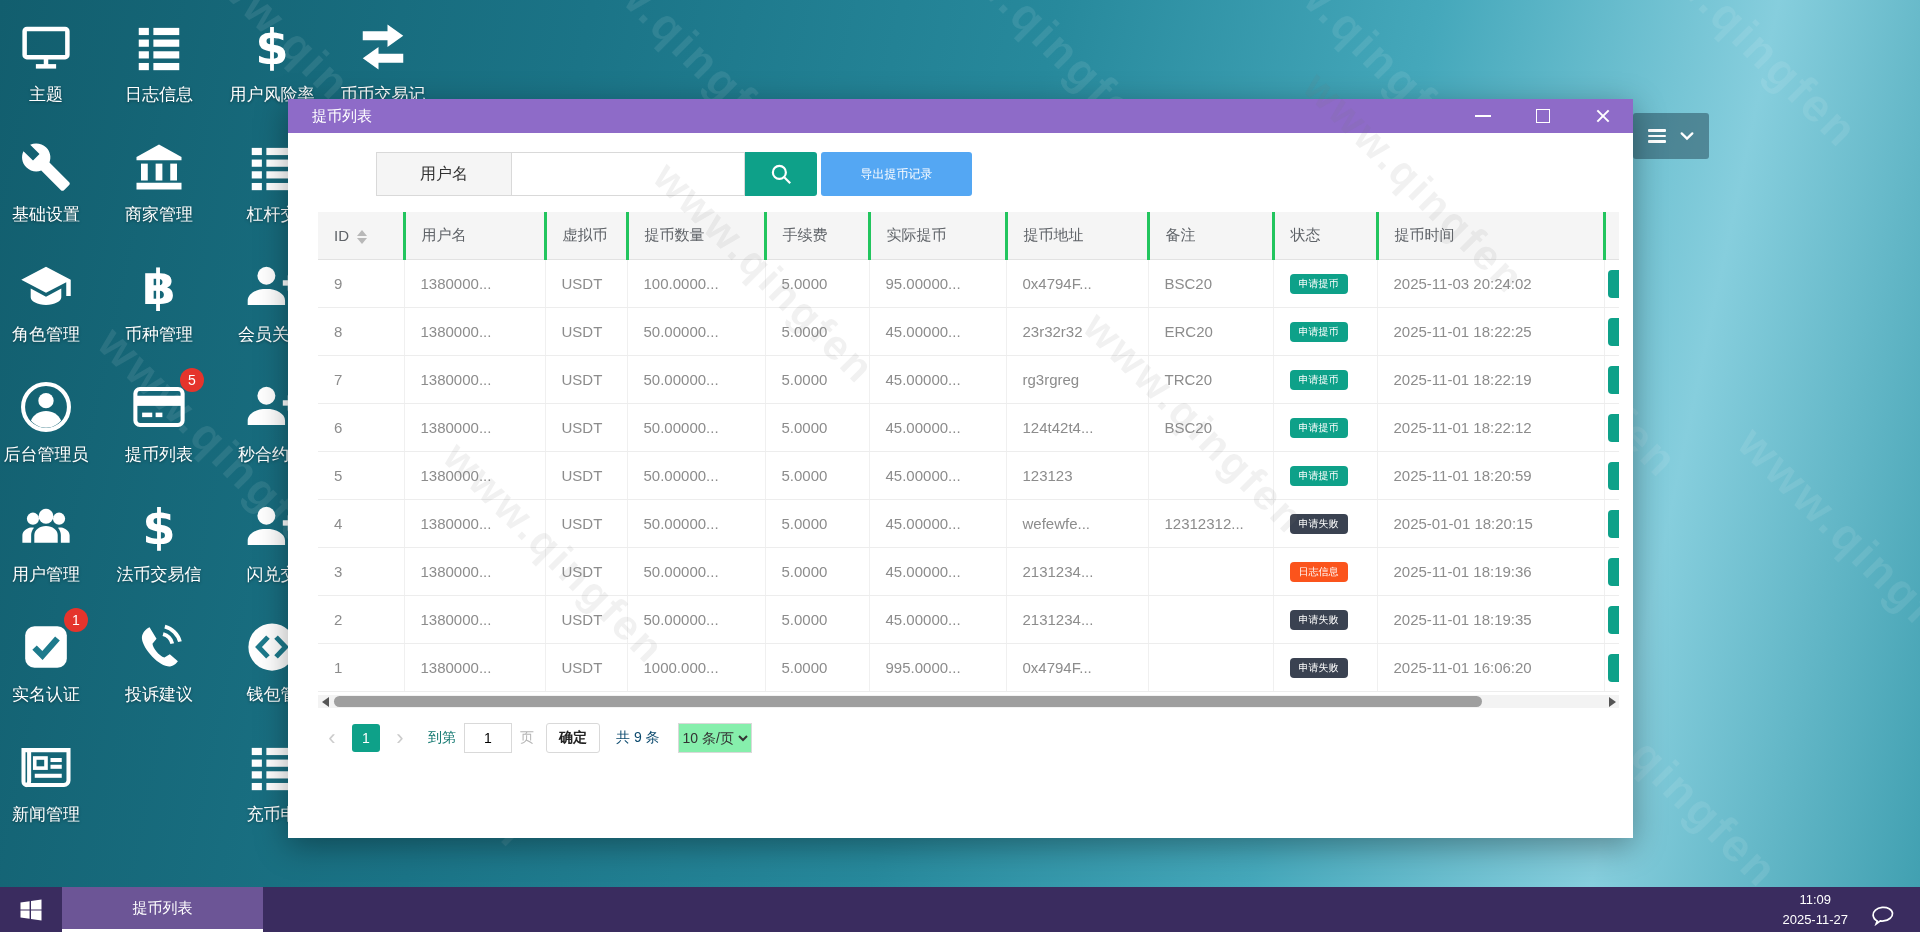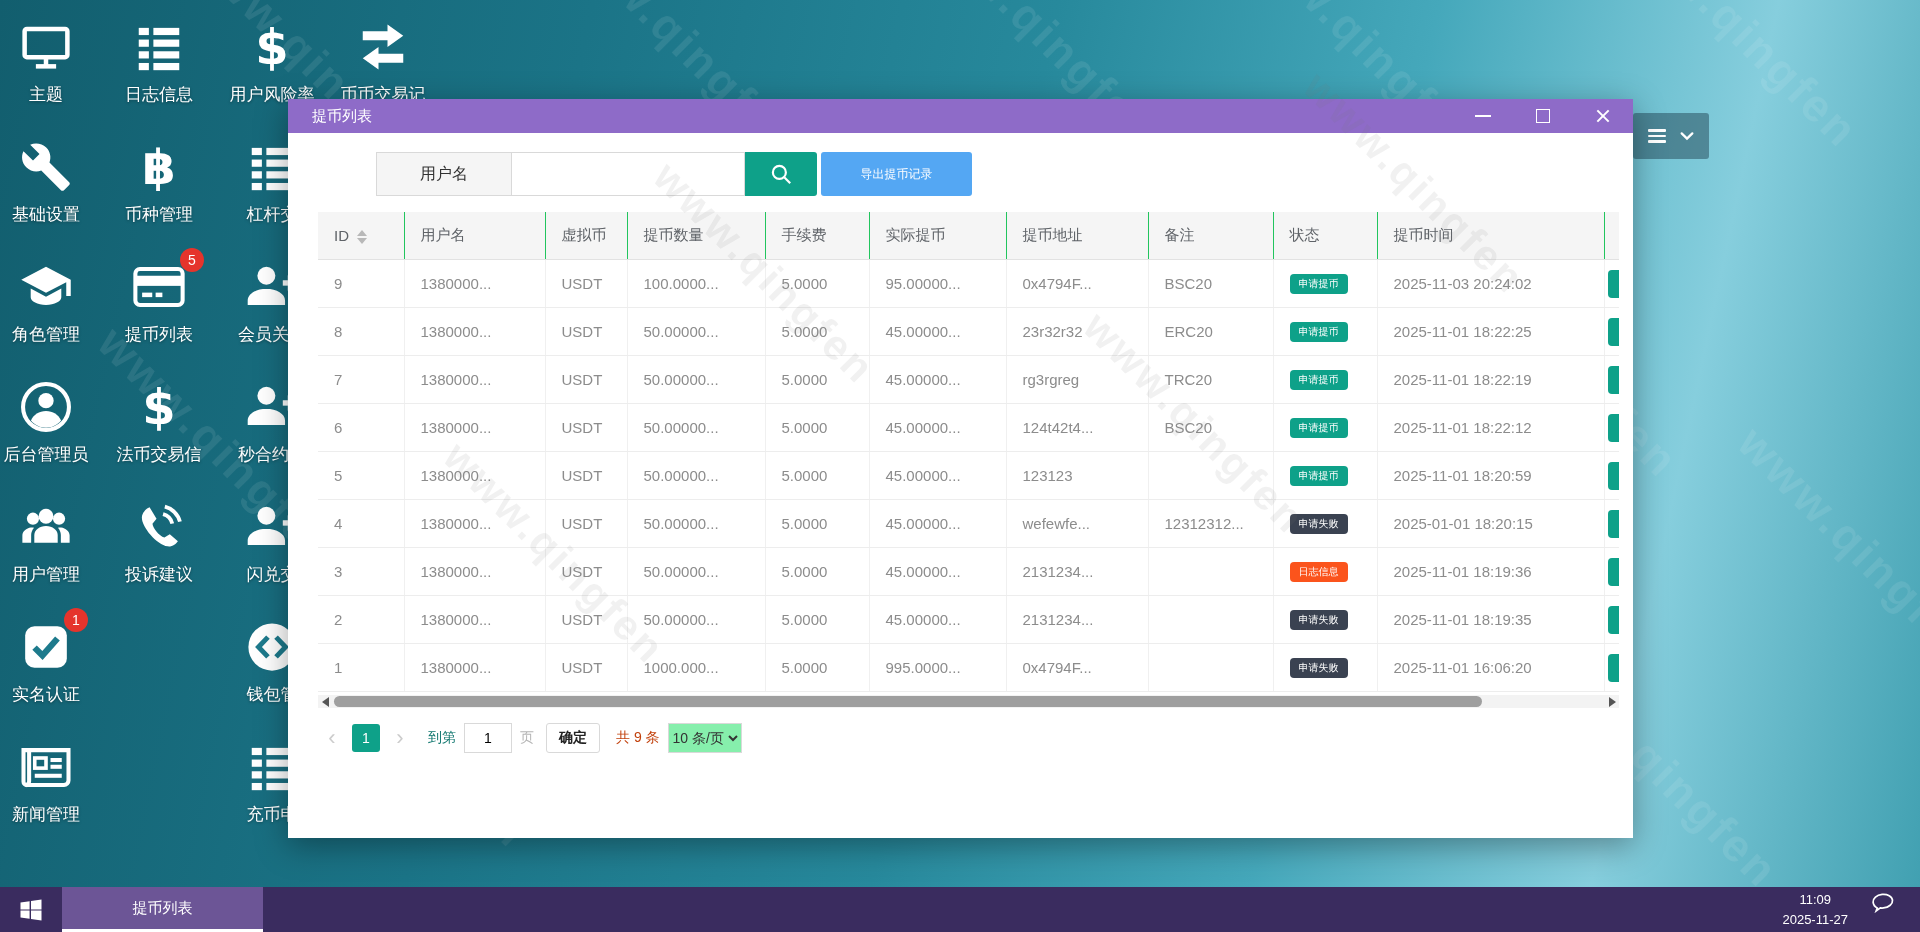--- a/index.html
+++ b/index.html
@@ -41,21 +41,21 @@
   .search-row{position:absolute;left:88px;top:53px;display:flex;height:44px;z-index:20;}
   .field-label{width:136px;background:#f5f5f5;border:1px solid #d9d9d9;display:flex;align-items:center;justify-content:center;
     font-size:16px;color:#333;box-sizing:border-box;}
   .search-input{width:233px;border:1px solid #d9d9d9;border-left:none;font-size:15px;padding:0 10px;box-sizing:border-box;outline:none;color:#333;}
   .search-btn{width:72px;background:#0EA189;border:none;display:flex;align-items:center;justify-content:center;cursor:pointer;border-radius:0 3px 3px 0;}
   .export-btn{margin-left:4px;width:151px;background:#54A7F3;color:#fff;border:none;font-size:12px;cursor:pointer;border-radius:3px;}
   
   .table-wrap{position:absolute;left:30px;top:113px;width:1301px;z-index:20;}
   table{border-collapse:collapse;table-layout:fixed;width:1301px;}
   th{height:47px;background:#f5f5f5;font-weight:normal;color:#5f6368;font-size:15px;text-align:left;
-    padding:0 0 0 16px;border-bottom:1px solid #e2e2e2;border-right:1px solid #22c55e;box-sizing:border-box;overflow:hidden;white-space:nowrap;}
+    padding:0 0 0 16px;border-bottom:1px solid #e2e2e2;border-right:3px solid #22c55e;box-sizing:border-box;overflow:hidden;white-space:nowrap;}
   td{height:48px;background:#fff;color:#8c8c8c;font-size:15px;padding:0 0 0 16px;border-bottom:1px solid #ededed;
     border-right:1px solid #f0f0f0;box-sizing:border-box;overflow:hidden;white-space:nowrap;}
   th:last-child,td:last-child{border-right:none;}
   td.op{padding:0;position:relative;background:#fff;}
   .sliver{position:absolute;left:3px;top:10px;width:22px;height:28px;background:#0EA189;border-radius:4px;cursor:pointer;}
   .status-badge{display:inline-block;padding:5px 9px;border-radius:4px;color:#fff;font-size:10px;line-height:1;}
   .st-apply{background:#0EA189}.st-fail{background:#3A4251}.st-done{background:#FB541C}
   .sort{display:inline-flex;flex-direction:column;gap:2px;margin-left:8px;vertical-align:middle;cursor:pointer;}
   .tri{width:0;height:0;border-left:5px solid transparent;border-right:5px solid transparent;display:block;}
   .tri.up{border-bottom:6px solid #b8b8b8;}
@@ -70,28 +70,28 @@
   
   .pager{position:absolute;left:30px;top:624px;display:flex;align-items:center;font-size:14px;color:#666;z-index:20;}
   .pg-arrow{width:28px;height:28px;display:flex;align-items:center;justify-content:center;color:#ccc;font-size:22px;cursor:pointer;}
   .pg-page{width:28px;height:28px;background:#0EA189;color:#fff;display:flex;align-items:center;justify-content:center;
     border-radius:3px;margin:0 6px;cursor:pointer;font-size:14px;}
   .pg-goto{color:#0f766e;margin-left:14px;}
   .pg-input{width:48px;height:30px;border:1px solid #d9d9d9;text-align:center;font-size:14px;margin:0 8px;box-sizing:border-box;outline:none;}
   .pg-unit{color:#b5b5b5;margin-right:12px;}
   .pg-confirm{height:30px;padding:0 12px;background:#fff;border:1px solid #d9d9d9;border-radius:3px;font-size:14px;
     font-weight:bold;color:#222;cursor:pointer;margin-right:16px;}
-  .pg-total{margin-right:8px;color:#c2410c;}
+  .pg-total{margin-right:18px;color:#0c4a6e;}
   .pg-size{height:30px;border:1px solid #d9d9d9;font-size:14px;color:#333;background:#86efac;}
   
   .taskbar{position:absolute;left:0;bottom:0;width:1920px;height:45px;background:#3A2C5F;display:flex;align-items:center;z-index:30;}
   .start-btn{width:62px;height:45px;display:flex;align-items:center;justify-content:center;cursor:pointer;}
   .task-tab{width:201px;height:45px;background:#6C5596;border-bottom:3px solid #fff;box-sizing:border-box;
     display:flex;align-items:center;justify-content:center;color:#fff;font-size:15px;cursor:pointer;}
-  .tb-right{margin-left:auto;display:flex;align-items:flex-start;gap:20px;padding-right:22px;}
+  .tb-right{margin-left:auto;display:flex;align-items:flex-end;gap:20px;padding-right:22px;}
   .clock{color:#fff;font-size:13px;text-align:center;line-height:1.5;}
 </style>
 </head>
 <body>
 
 <div id="screen">
 
   <div id="wm-desktop">
       <span class="wm" style="left: 150px; top: 30px;">www.qingfen</span>
       <span class="wm" style="left: 520px; top: 10px;">www.qingfen</span>
@@ -222,20 +222,35 @@
               <rect x="9.5" y="13.9" width="11.5" height="3.2"></rect>
               <rect x="3" y="19.1" width="4.5" height="3.2"></rect>
               <rect x="9.5" y="19.1" width="11.5" height="3.2"></rect>
             </svg>
           </span>
 
       </div>
       <span class="d-label">日志信息</span>
     </div>
 
+    <div class="d-item">
+      <div class="icon-wrap">
+        <span class="dicon">
+            <svg viewBox="0 0 24 24" width="54" height="54" fill="#fff">
+              <path d="M12 2L2 7.5V9h20V7.5z"></path>
+              <rect x="4" y="10.5" width="3" height="7.5"></rect>
+              <rect x="10.5" y="10.5" width="3" height="7.5"></rect>
+              <rect x="17" y="10.5" width="3" height="7.5"></rect>
+              <rect x="2" y="19" width="20" height="3"></rect>
+            </svg>
+          </span>
+
+      </div>
+      <span class="d-label">商家管理</span>
+    </div>
 
     <div class="d-item">
       <div class="icon-wrap">
         <span class="dicon">
             <span class="glyph">฿</span>
           </span>
 
       </div>
       <span class="d-label">币种管理</span>
     </div>

